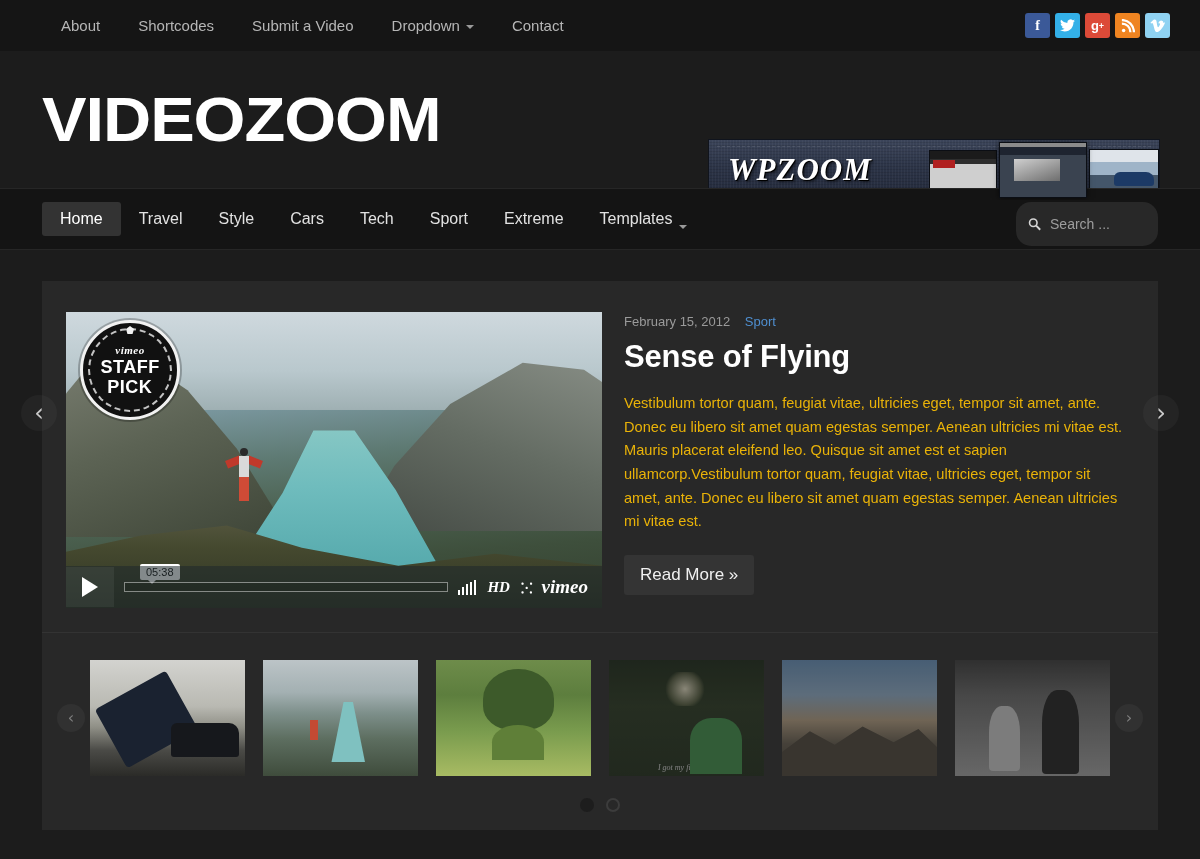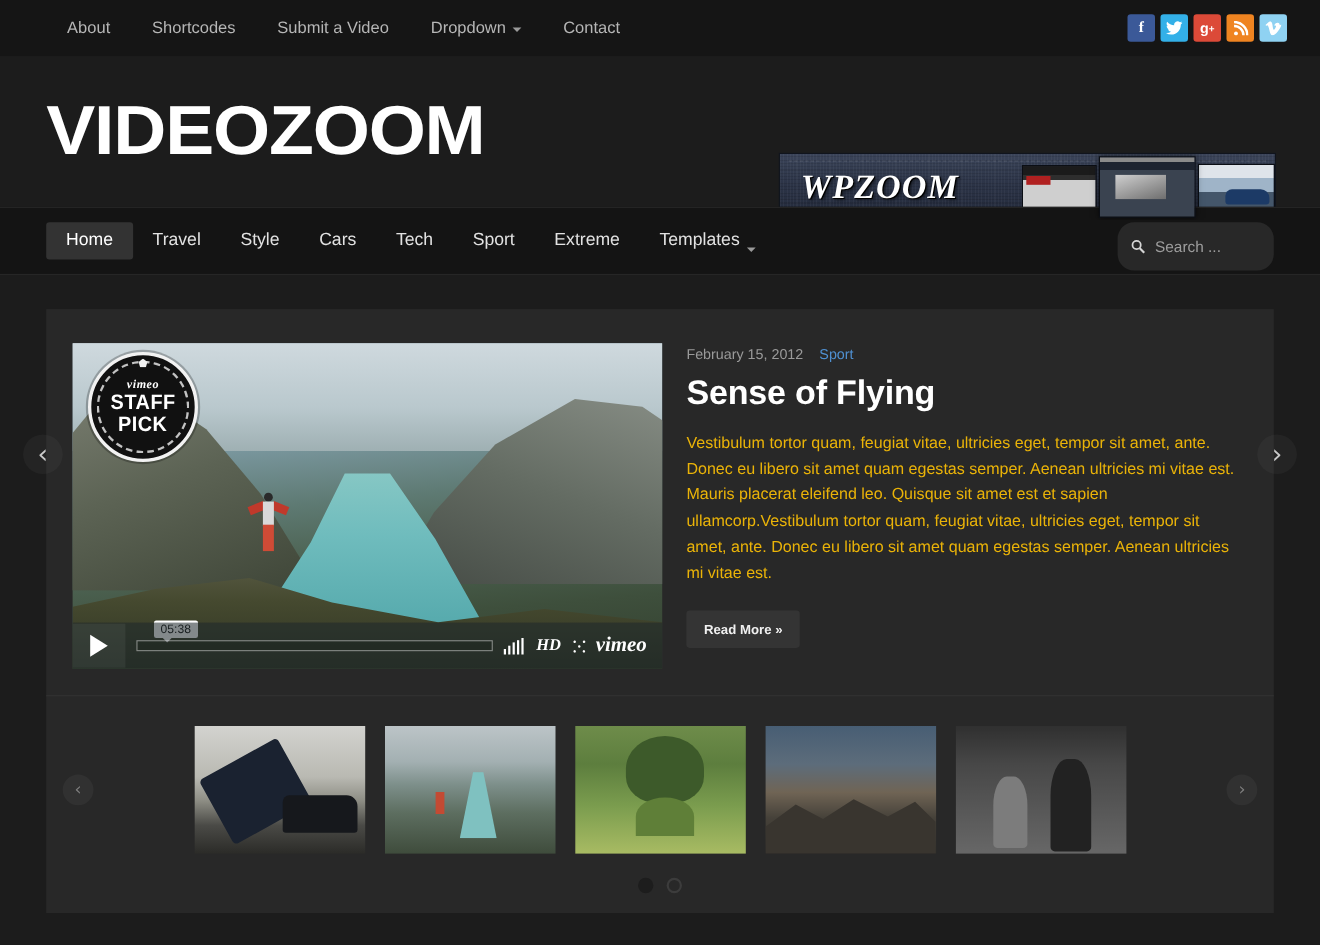--- a/index.html
+++ b/index.html
@@ -236,21 +236,21 @@
   .vimeo-logo { color:#fff; font-size:19px; font-weight:bold; font-style:italic; font-family:"Liberation Serif",serif; }
 
   .meta { flex: 1; padding-top: 2px; }
   .meta-line { font-size: 13px; color: #9a9a9a; margin-bottom: 10px; }
   .meta-cat { color: #4f8fd0; text-decoration: none; margin-left: 11px; }
   .title { color: #fff; font-size: 31px; font-weight: bold; margin-bottom: 17px; letter-spacing: -0.2px; }
   .excerpt { color: #eab308; font-size: 14.6px; line-height: 1.62; max-width: 512px; }
   .readmore {
     display: inline-block; margin-top: 21px;
     background: #343434; color: #f0f0f0;
-    font-size: 12px; font-weight: bold;
+    font-size: 17px; font-weight: normal;
     padding: 10px 16px; border-radius: 3px;
     border: 0; cursor: pointer;
     font-family: "Liberation Sans", sans-serif;
   }
 
   .slide-arrow {
     position: absolute; top: 145px;
     width: 36px; height: 36px;
     border-radius: 50%;
     background: rgba(255,255,255,0.035);
@@ -472,20 +472,23 @@
       </div>
     </div>
 
     <div class="carousel">
       <div class="car-arrow left">‹</div>
       <div class="car-arrow right">›</div>
       <div class="thumbs">
         <div class="thumb t1"></div>
         <div class="thumb t2"></div>
         <div class="thumb t3"></div>
+        <div class="thumb t4 dim">
+          <div class="t4cap">I got my first kiss.</div>
+        </div>
         <div class="thumb t5 dim"></div>
         <div class="thumb t6 dim"></div>
       </div>
       <div class="dots">
         <div class="dot filled"></div>
         <div class="dot hollow"></div>
       </div>
     </div>
 
   </div>

